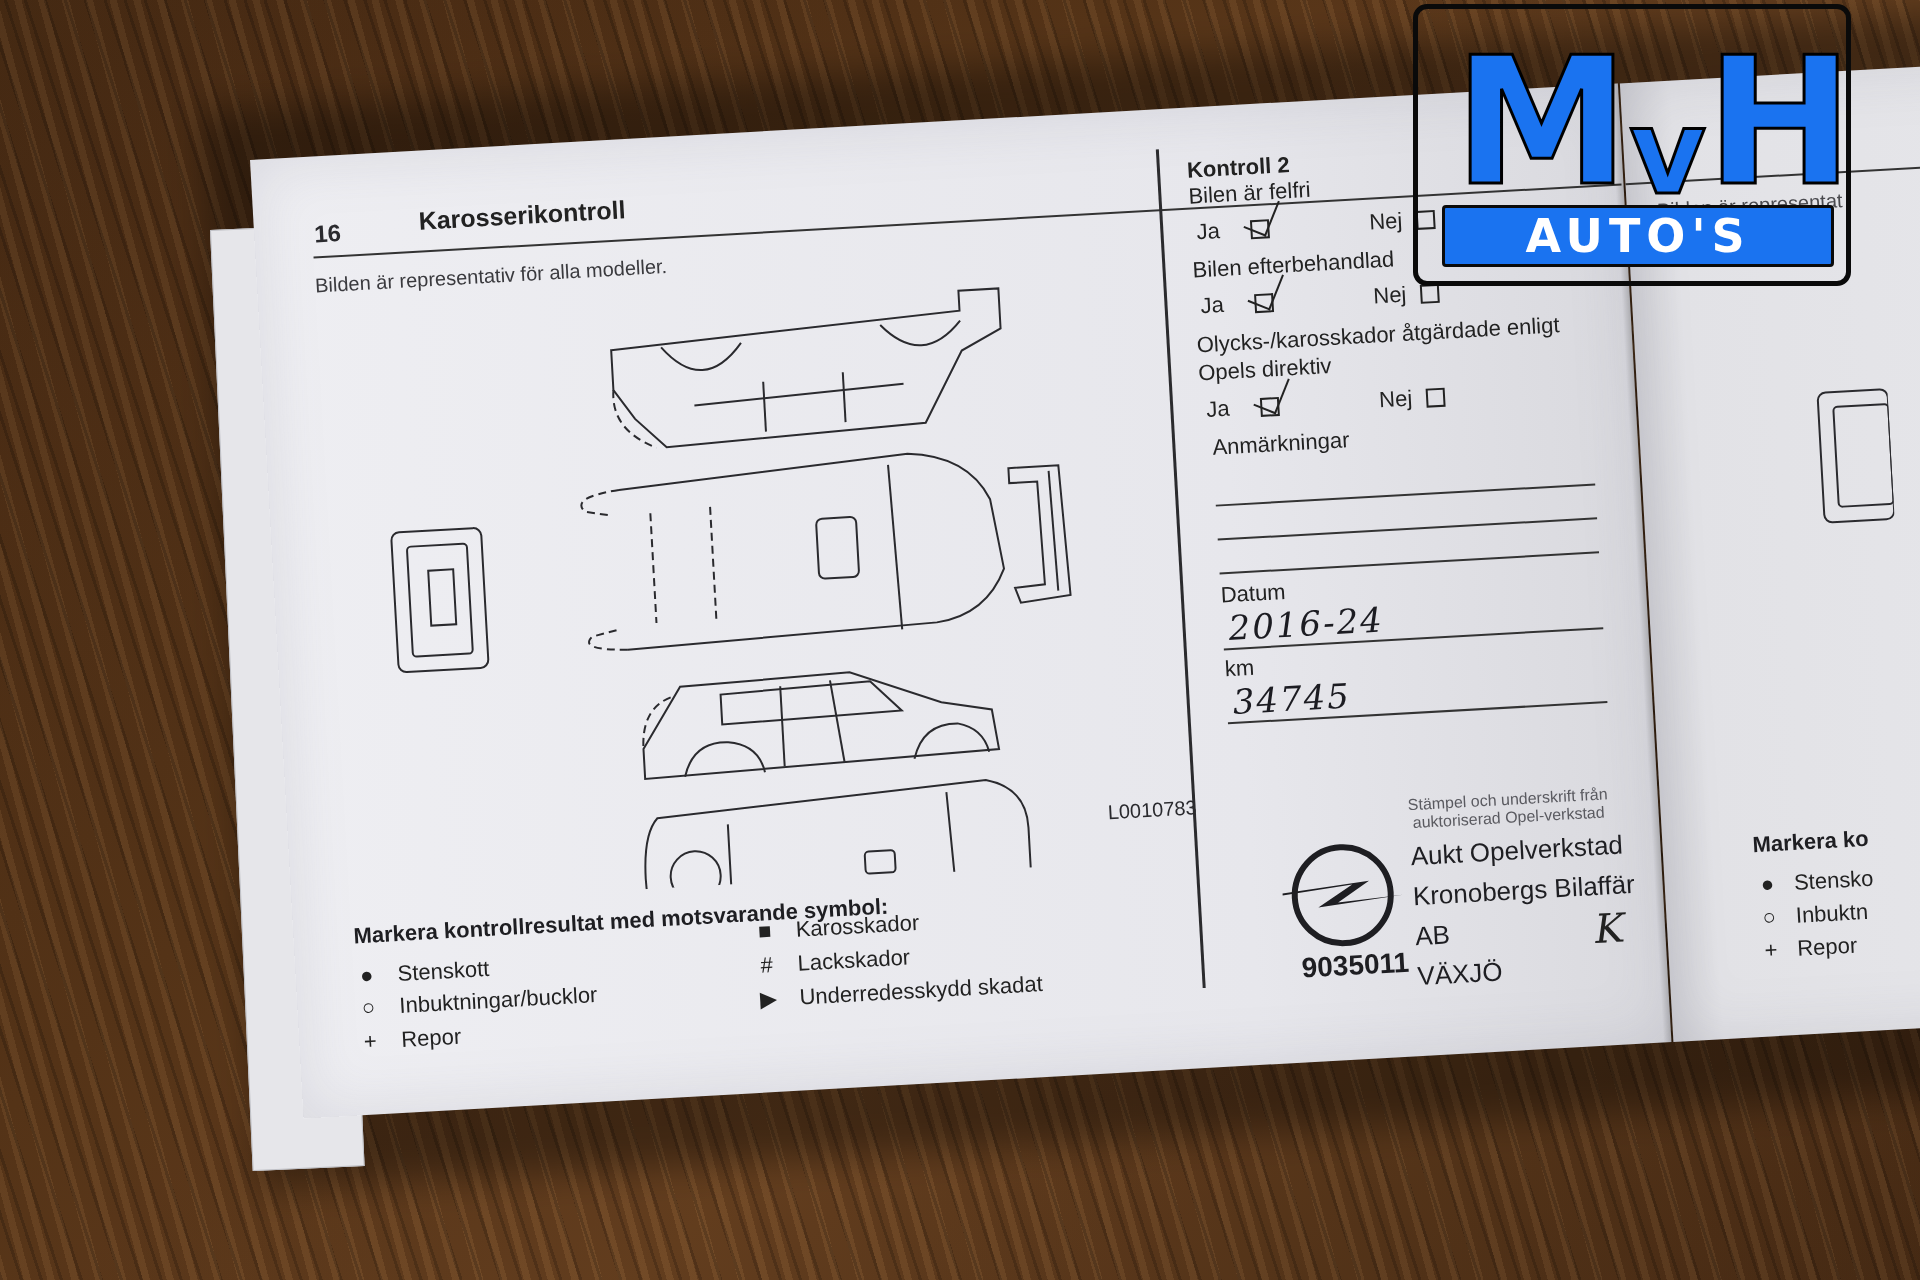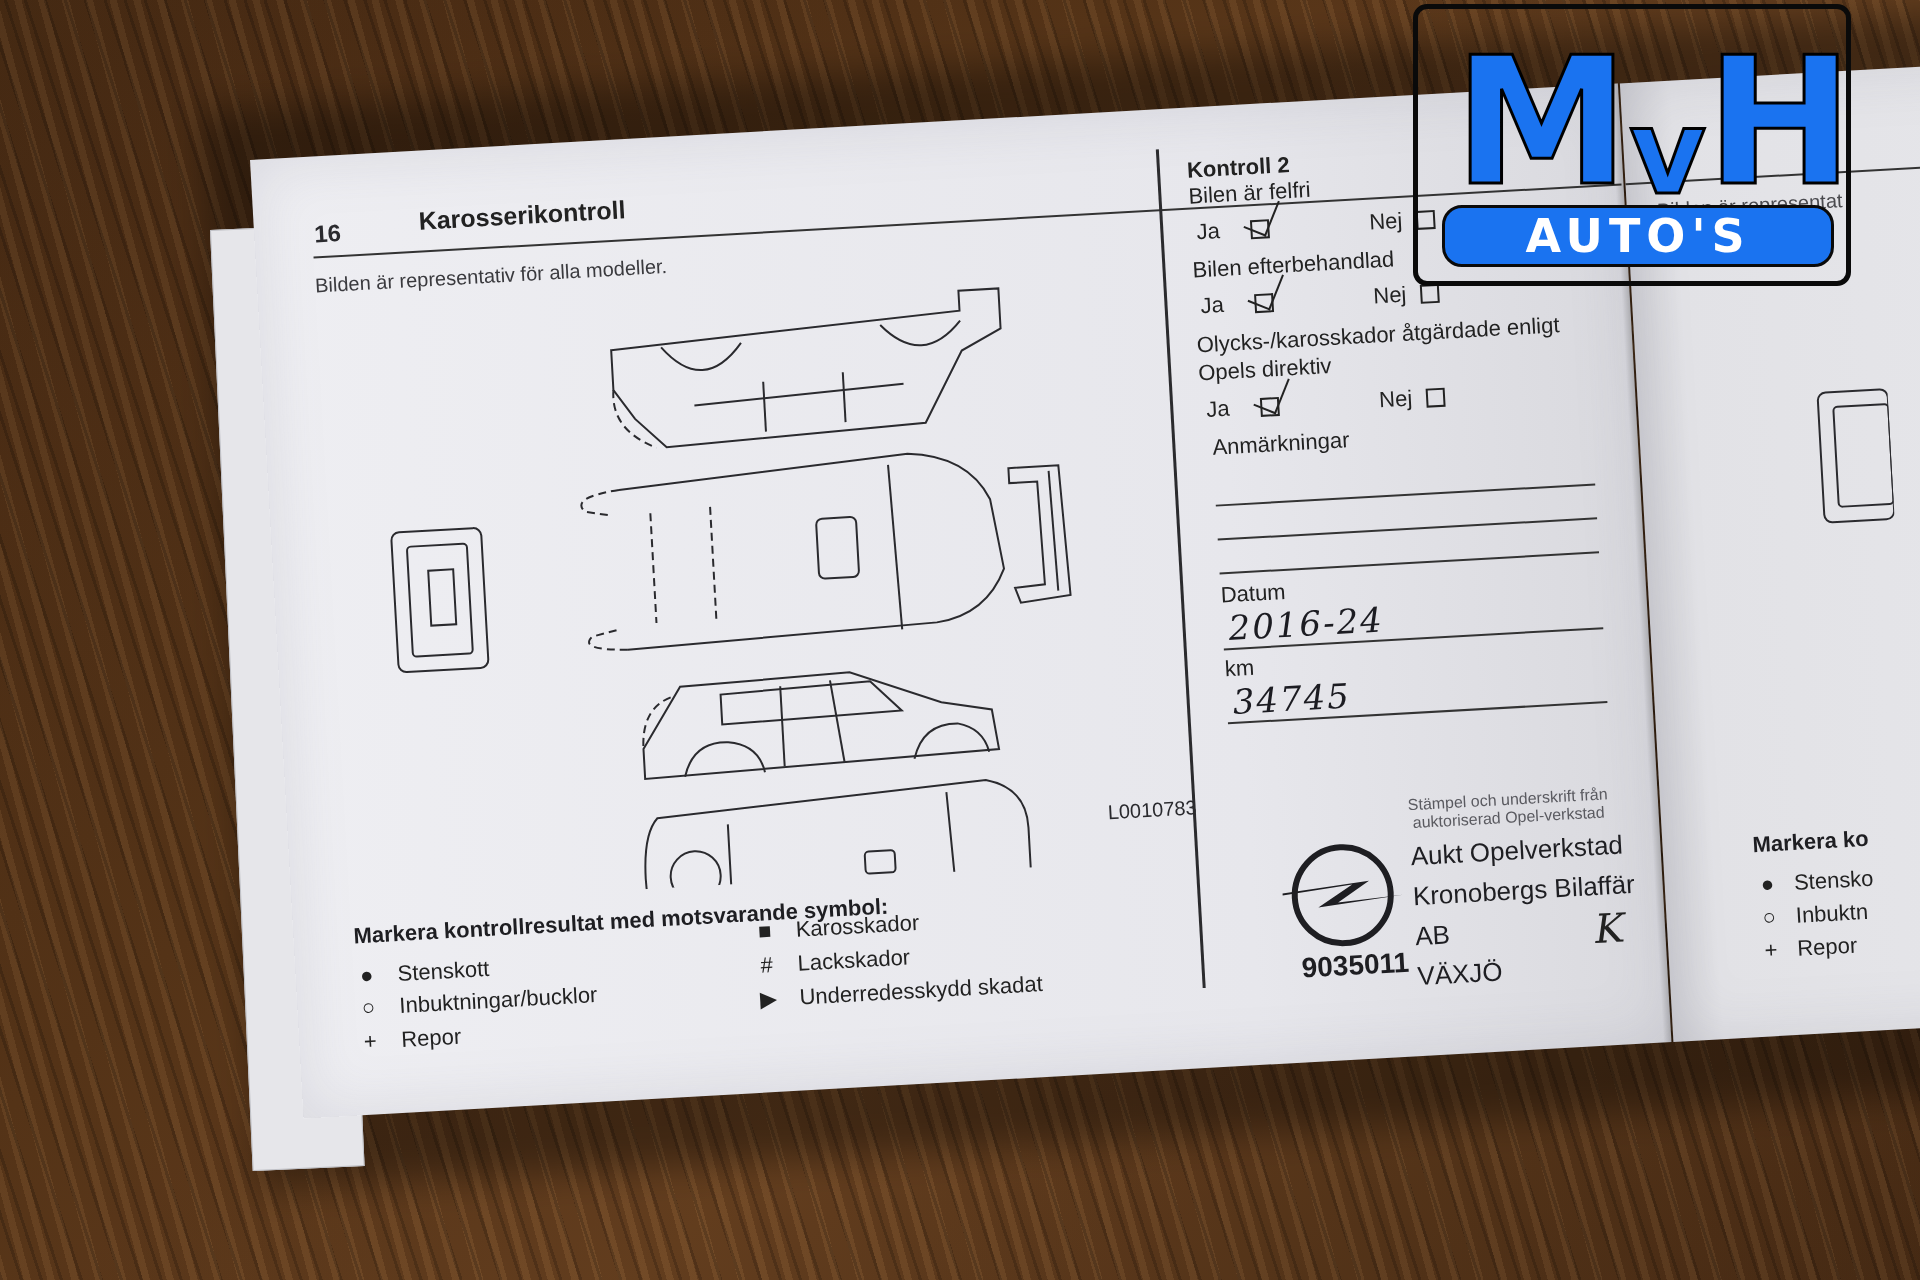--- a/index.html
+++ b/index.html
@@ -74,21 +74,21 @@
   
   .logo { position:absolute; left:1413px; top:4px; width:438px; height:282px;
     border:5px solid #0a0a0a; border-radius:14px; box-sizing:border-box; }
   .logo .big { position:absolute; left:36px; top:26px; display:flex; align-items:flex-end; }
   .logo .big span { font-family:"DejaVu Sans", sans-serif; font-weight:bold; color:#1a73f0;
     -webkit-text-stroke: 3px #000; text-shadow: 0 0 0 #fff; line-height:1; }
   .logo .M { font-size:176px; }
   .logo .v { font-size:118px; }
   .logo .H { font-size:176px; }
   .logo .bar { position:absolute; left:24px; top:196px; width:386px; height:56px; background:#1a73f0;
-    border:3px solid #0a0a0a; border-radius:20px; display:flex; align-items:center; justify-content:center; }
+    border:3px solid #0a0a0a; border-radius:4px; display:flex; align-items:center; justify-content:center; }
   .logo .bar span { color:#fff; font-family:"DejaVu Sans", sans-serif; font-weight:bold; font-size:46px; letter-spacing:6px; }
 </style>
 </head>
 <body>
 
 <div class="book-shadow"></div>
 <div class="back-page"></div>
 
 <div class="spread">
   <div class="page left">

